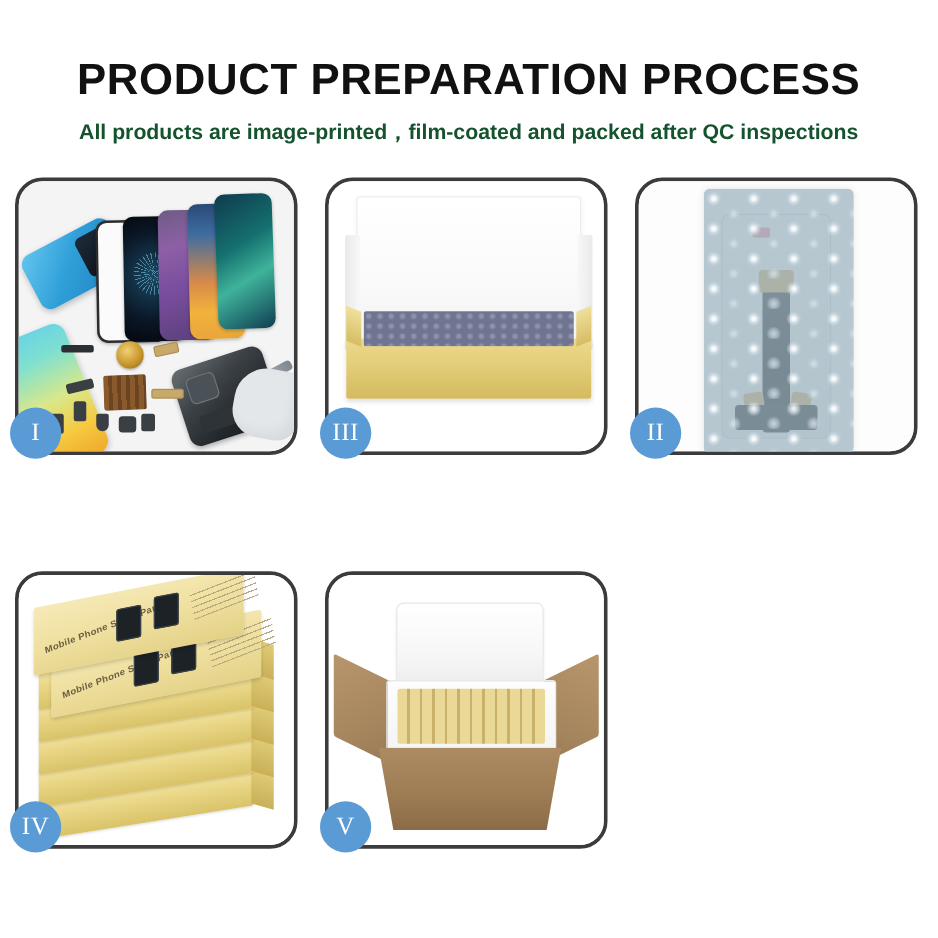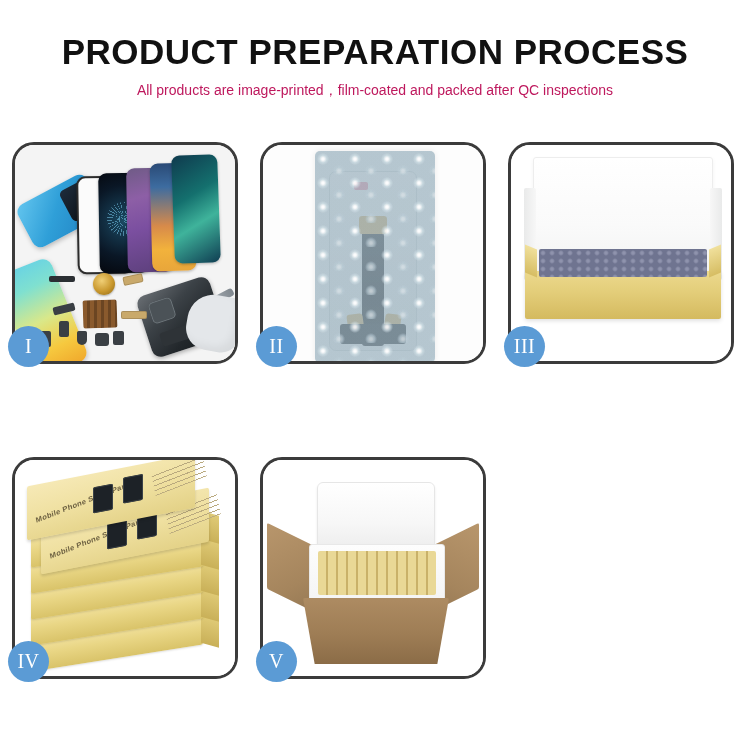--- a/index.html
+++ b/index.html
@@ -14,36 +14,37 @@
     font-family: "Liberation Sans", sans-serif;
     color: #111111;
     position: relative;
   }
 
   
   .header {
     width: 750px;
     padding-top: 34px;
     text-align: center;
+    margin-top: 12px;
   }
   .title {
     font-family: "Liberation Sans", sans-serif;
     font-size: 35px;
     font-weight: 700;
     letter-spacing: 0.5px;
     color: #111111;
     line-height: 1.05;
     white-space: nowrap;
   }
   .subtitle {
     margin-top: 11px;
     font-family: "Liberation Sans", sans-serif;
-    font-size: 14px;
-    font-weight: 400;
-    color: #be185d;
+    font-size: 17px;
+    font-weight: 700;
+    color: #14532d;
     white-space: nowrap;
   }
 
   
   .grid {
     position: absolute;
     left: 12px;
     top: 142px;
     width: 726px;
     display: grid;
@@ -416,45 +417,45 @@
       <div class="smallpart" style="left:98px; top:186px; width:11px; height:14px;"></div>
       <div class="smallpart" style="left:24px; top:186px; width:12px; height:16px; border-radius:2px;"></div>
       <div class="tool"></div>
       <div class="screws"></div>
       <div class="hand"></div>
     </div>
     <div class="badge">I</div>
   </div>
 
   <div class="panel">
+    <div class="panel-inner p3">
+      <div class="foam-lid"></div>
+      <div class="box-tray">
+        <div class="tray-lip-l"></div>
+        <div class="tray-lip-r"></div>
+        <div class="tray-inner"></div>
+      </div>
+    </div>
+    <div class="badge">III</div>
+  </div>
+
+  <div class="panel">
     <div class="panel-inner p2">
       <div class="bubble-bag">
         <div class="screen-in-bag">
           <div class="pink-label"></div>
           <div class="flex-strip"></div>
           <div class="conn-left"></div>
           <div class="conn-right"></div>
           <div class="bot-board"></div>
         </div>
         <div class="bubbles"></div>
       </div>
     </div>
     <div class="badge">II</div>
-  </div>
-
-  <div class="panel">
-    <div class="panel-inner p3">
-      <div class="foam-lid"></div>
-      <div class="box-tray">
-        <div class="tray-lip-l"></div>
-        <div class="tray-lip-r"></div>
-        <div class="tray-inner"></div>
-      </div>
-    </div>
-    <div class="badge">III</div>
   </div>
 
   <div class="panel">
     <div class="panel-inner p4">
       <div class="stack">
         <div class="sbox" style="top:168px;">
             <div class="side"></div>
           </div>
         <div class="sbox" style="top:142px;">
             <div class="side"></div>

